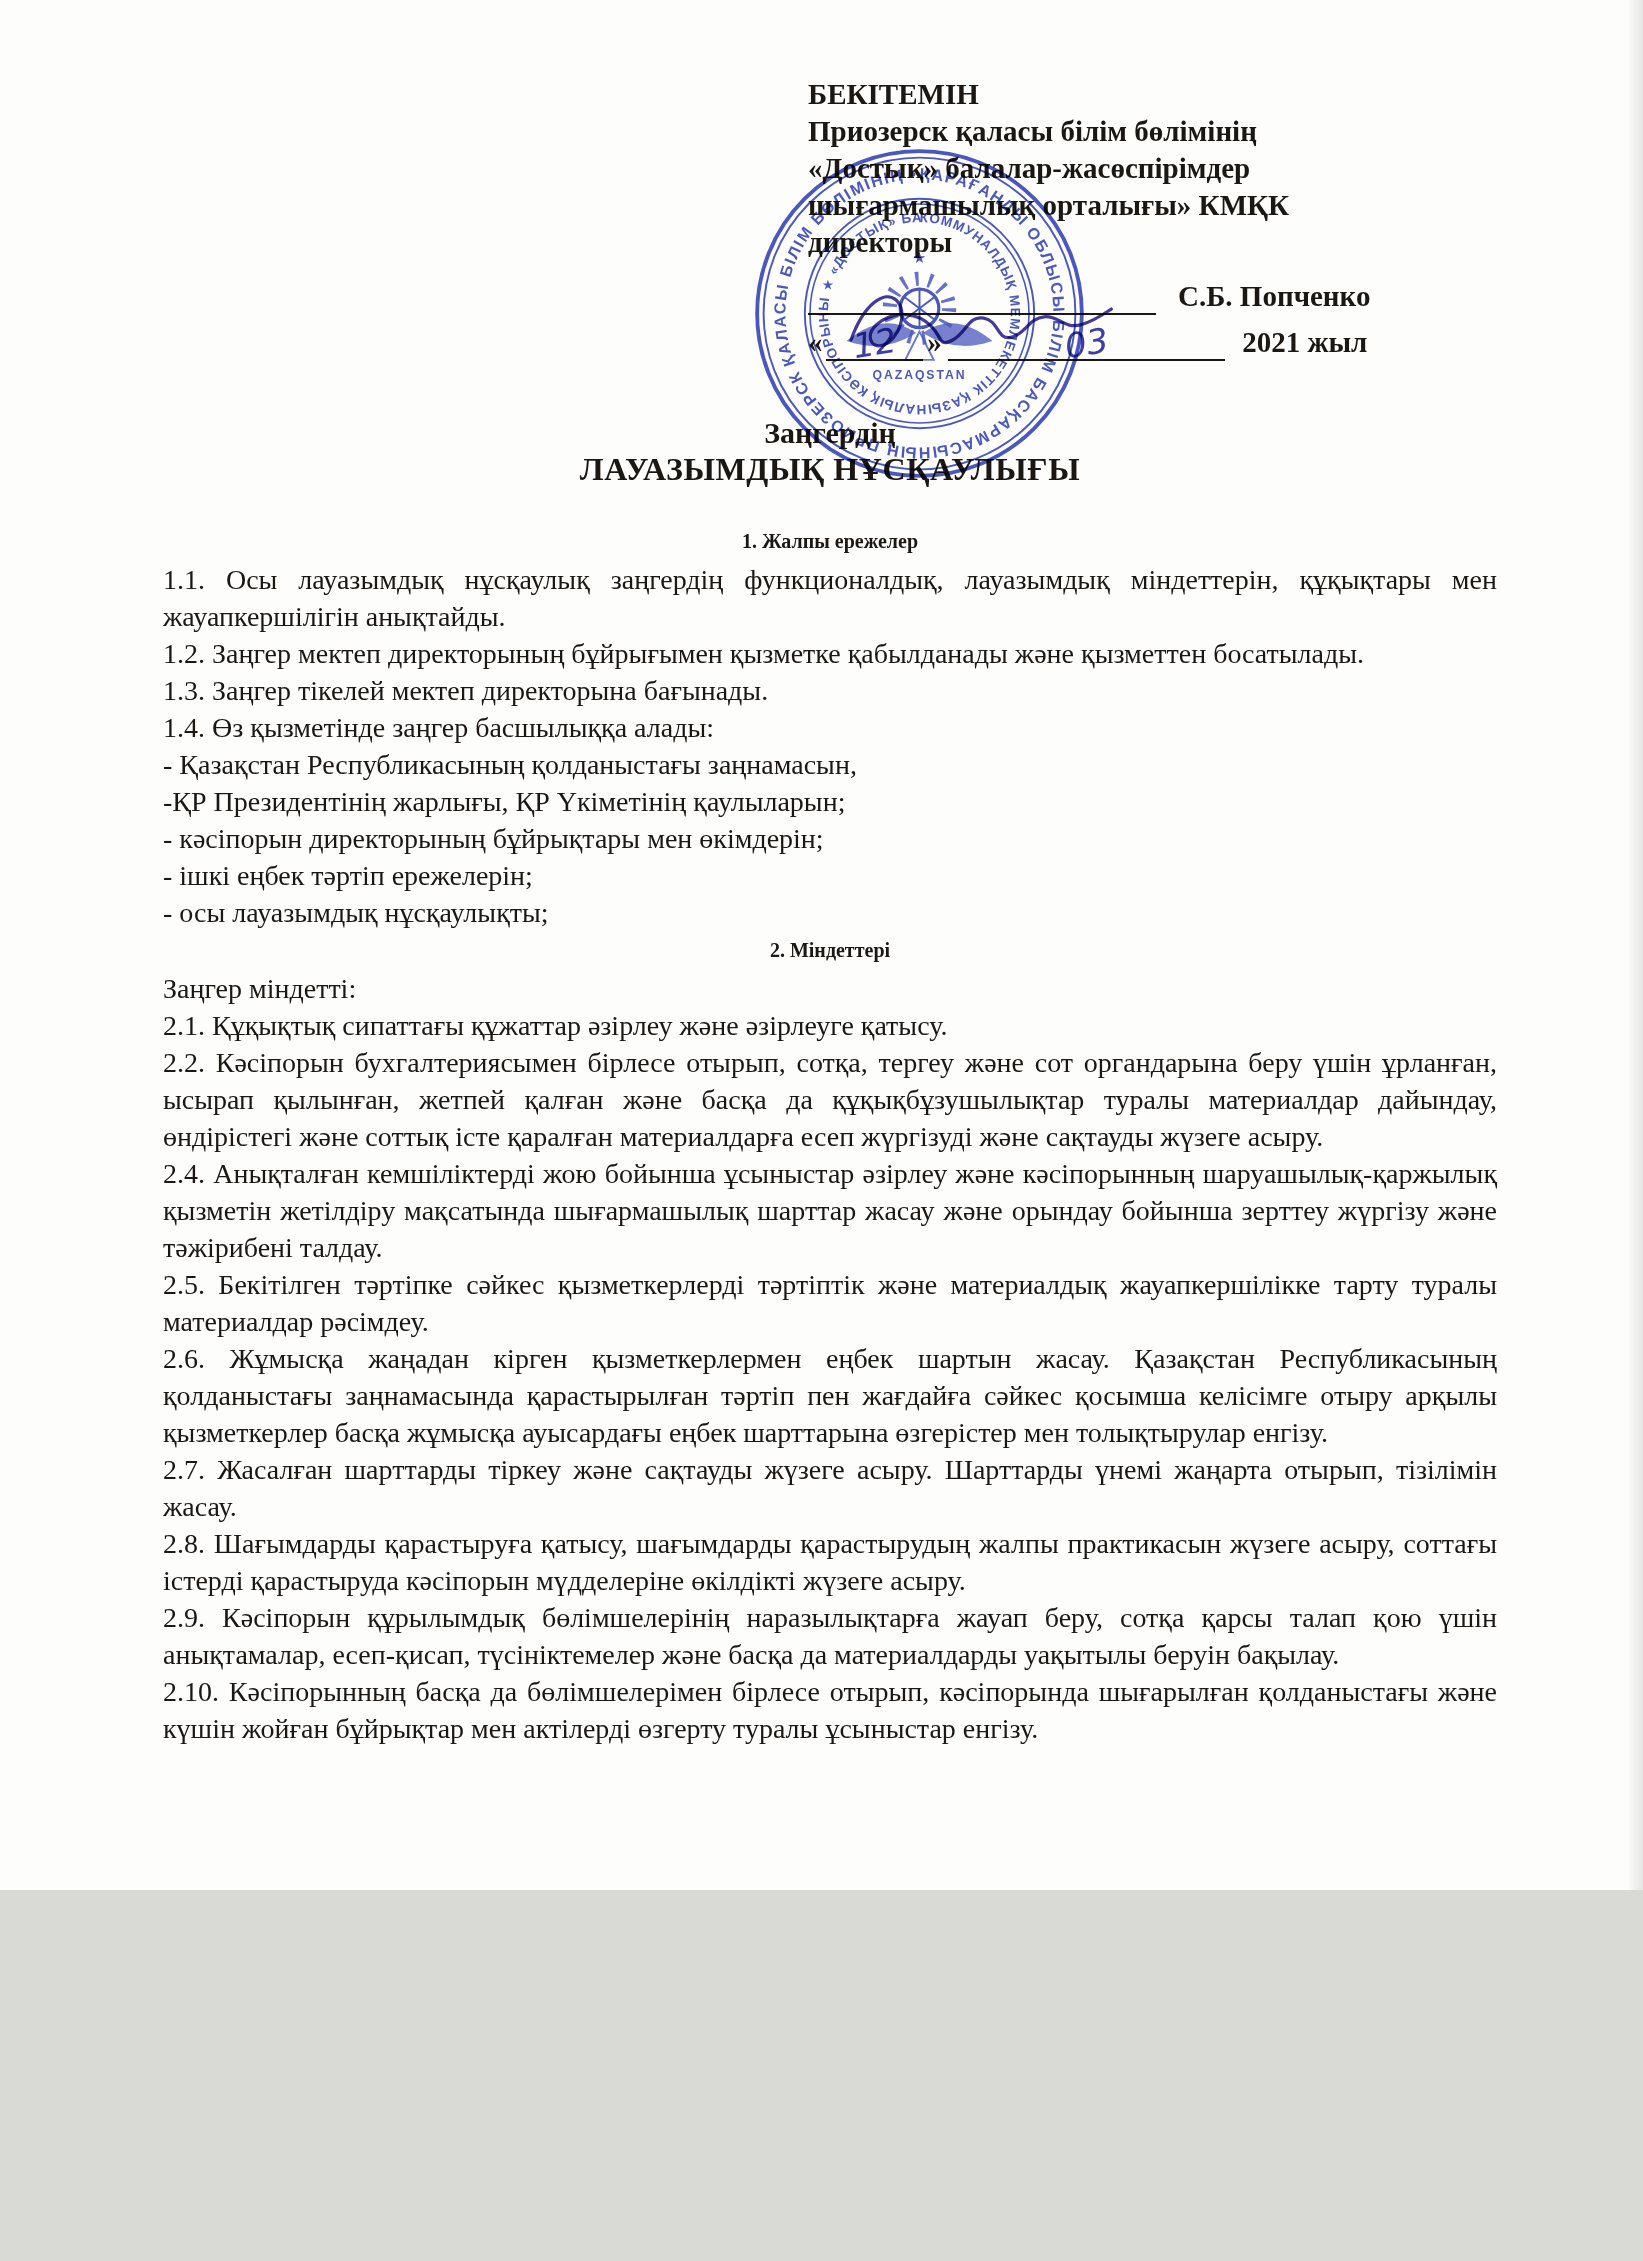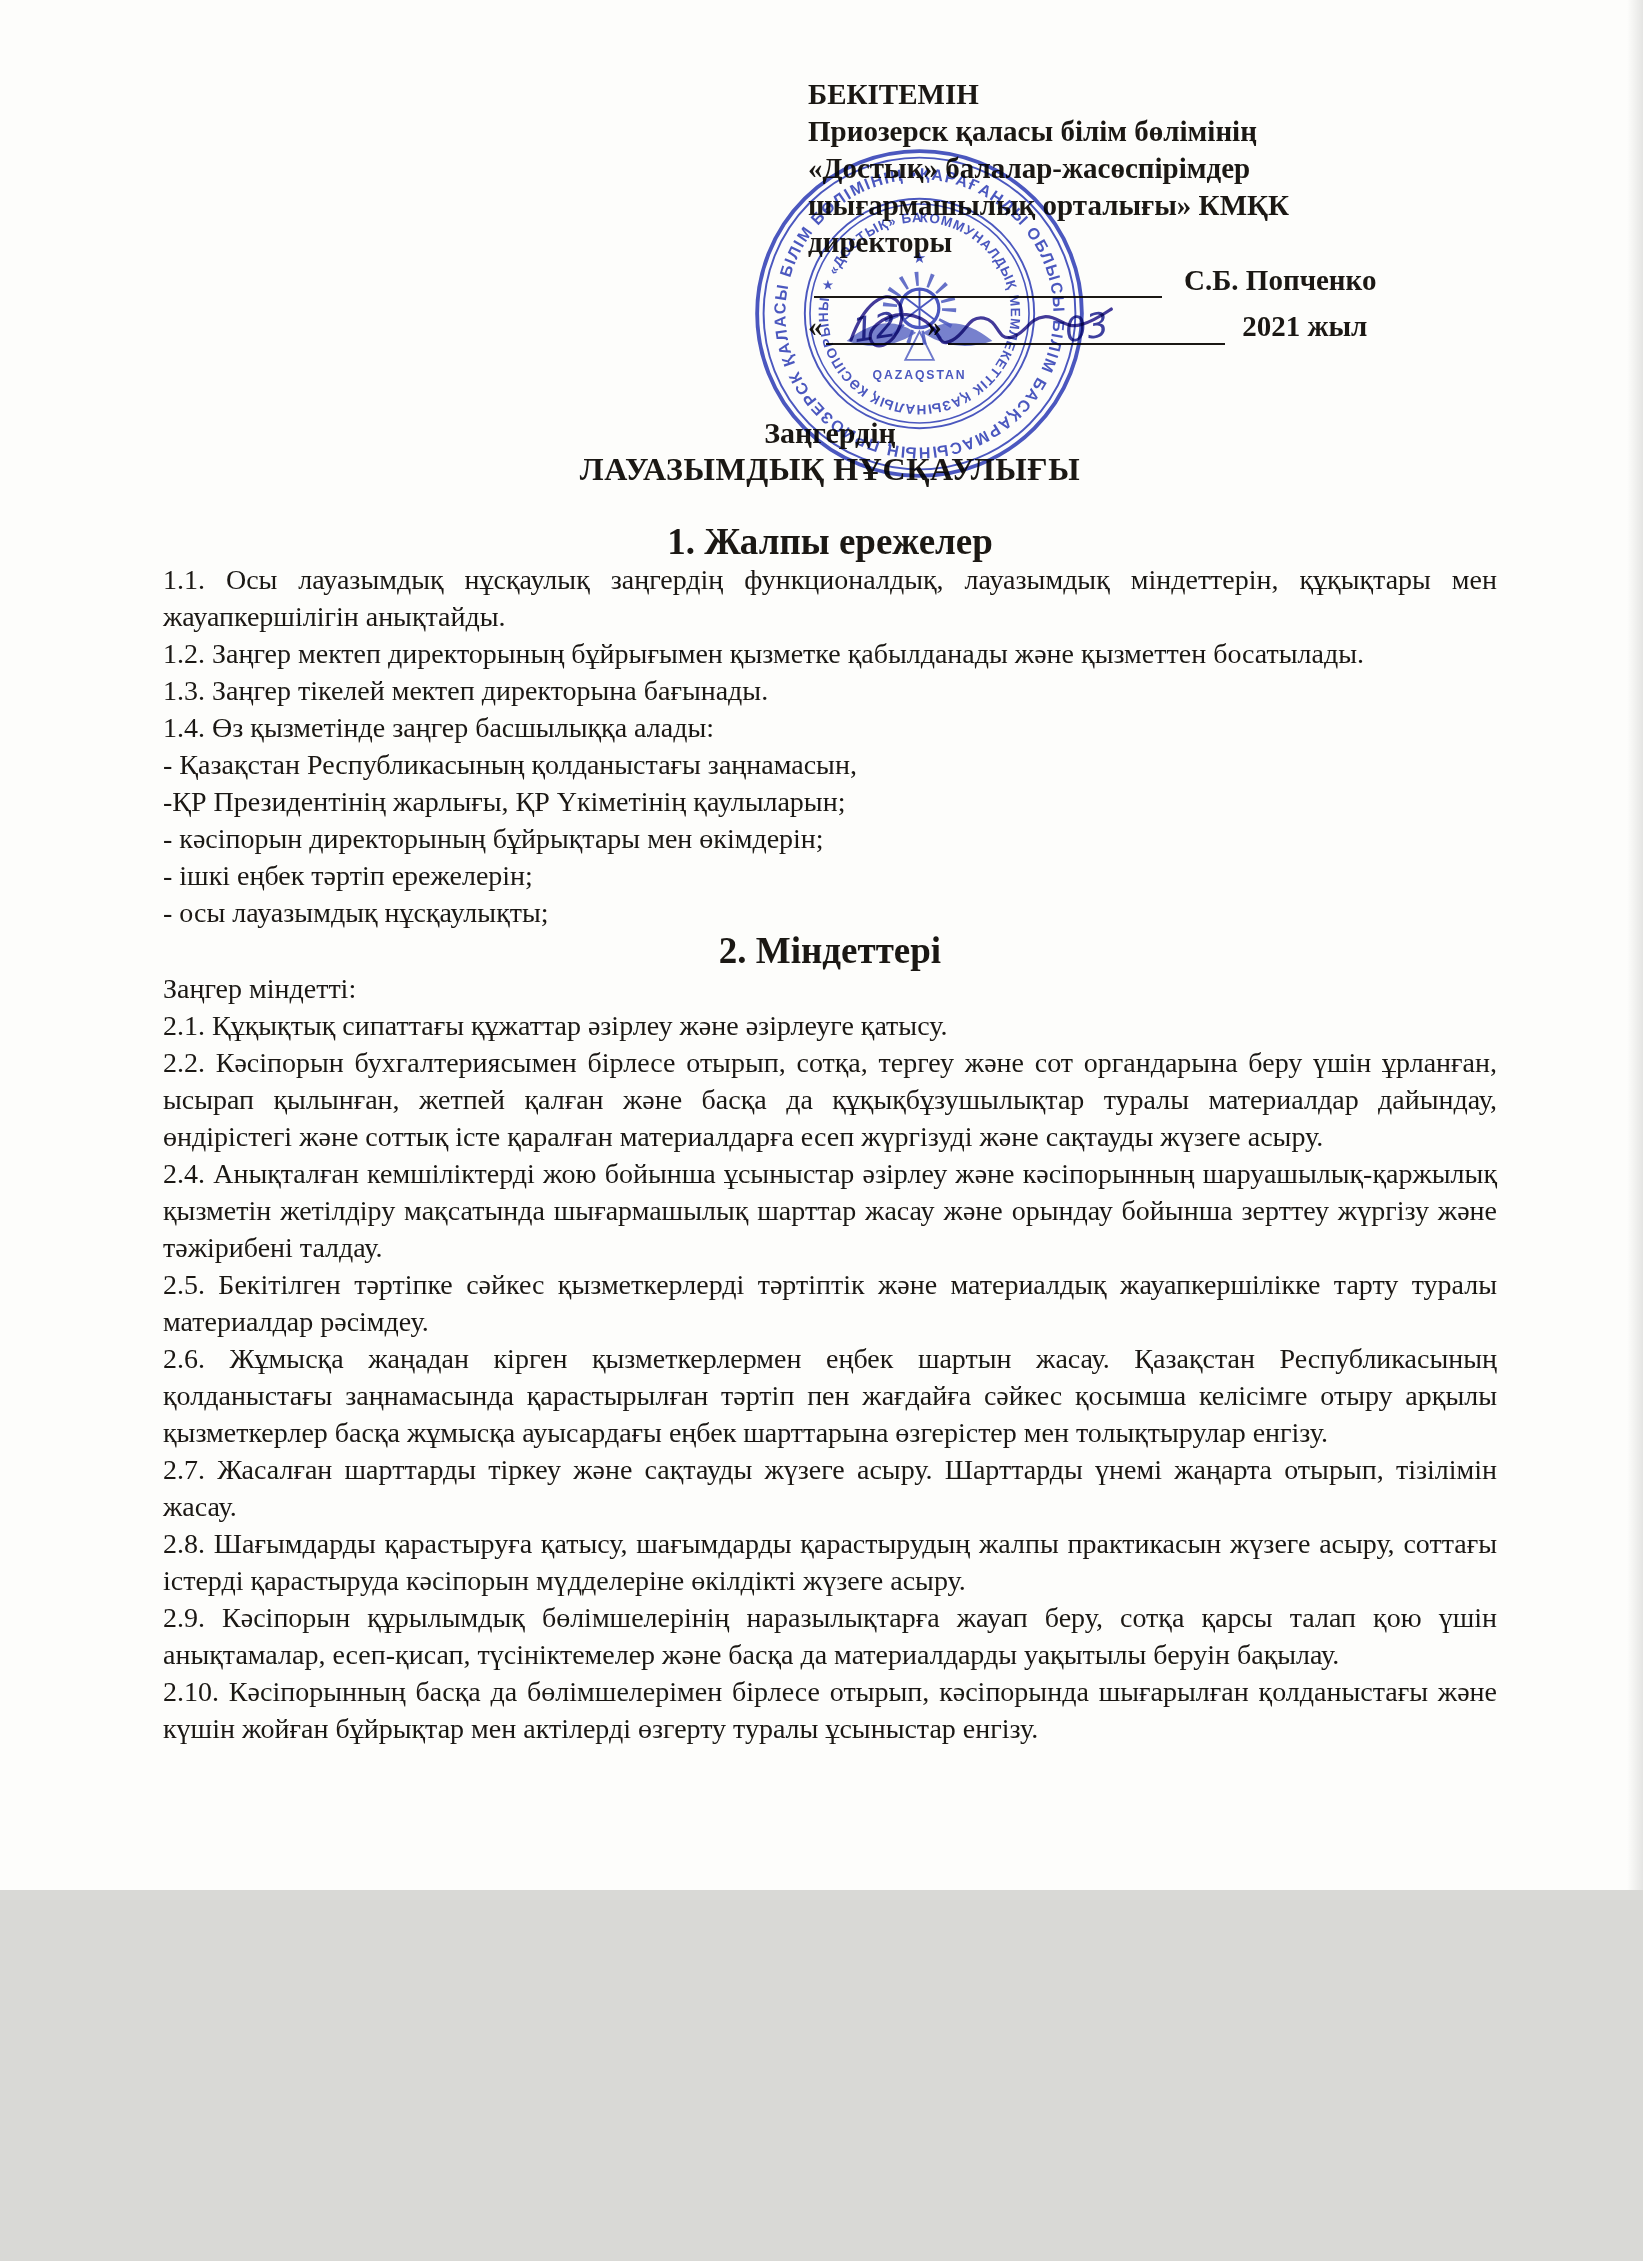--- a/index.html
+++ b/index.html
@@ -13,21 +13,21 @@
   }
   .scan-edge{
     position:absolute;right:0;top:0;width:17px;height:100%;
     background:linear-gradient(to right, rgba(0,0,0,0), rgba(0,0,0,0.10));
   }
   
   .approval{
     position:absolute;left:808px;top:76px;width:741px;
     font-weight:bold;font-size:29px;line-height:37px;white-space:nowrap;
   }
-  .sig-row{margin-top:1px;display:flex;align-items:flex-start;padding-left:6px;}
+  .sig-row{margin-top:17px;display:flex;align-items:flex-end;}
   .sig-blank{
     display:inline-block;width:348px;height:34px;
     border-bottom:2.6px solid #1b1814;margin-right:22px;
   }
   .date-row{margin-top:9px;display:flex;align-items:flex-end;}
   .blank{
     display:inline-block;border-bottom:2.6px solid #1b1814;
     text-align:center;height:34px;
   }
   .blank.day{width:97px;margin:0 3.9px;}
@@ -42,21 +42,21 @@
     text-align:center;font-weight:bold;line-height:37px;
   }
   .doc-title .t1{font-size:30px;}
   .doc-title .t2{font-size:32px;letter-spacing:0.6px;}
   
   .body-text{
     position:absolute;left:163px;top:522px;width:1334px;
     font-size:28px;line-height:37px;text-align:justify;
   }
   .body-text h3{
-    margin:0;padding:0;text-align:center;font-size:37px;line-height:39px;font-weight:bold;
+    margin:0;padding:0;text-align:center;font-size:20px;line-height:39px;font-weight:bold;
   }
   .body-text p{margin:0;padding:0;}
   
   .stamp{
     position:absolute;left:752px;top:146px;
     mix-blend-mode:multiply;opacity:.9;pointer-events:none;
   }
   .stamp text{font-family:"Liberation Sans","DejaVu Sans",sans-serif;font-weight:bold;}
   
   .signature-svg{

